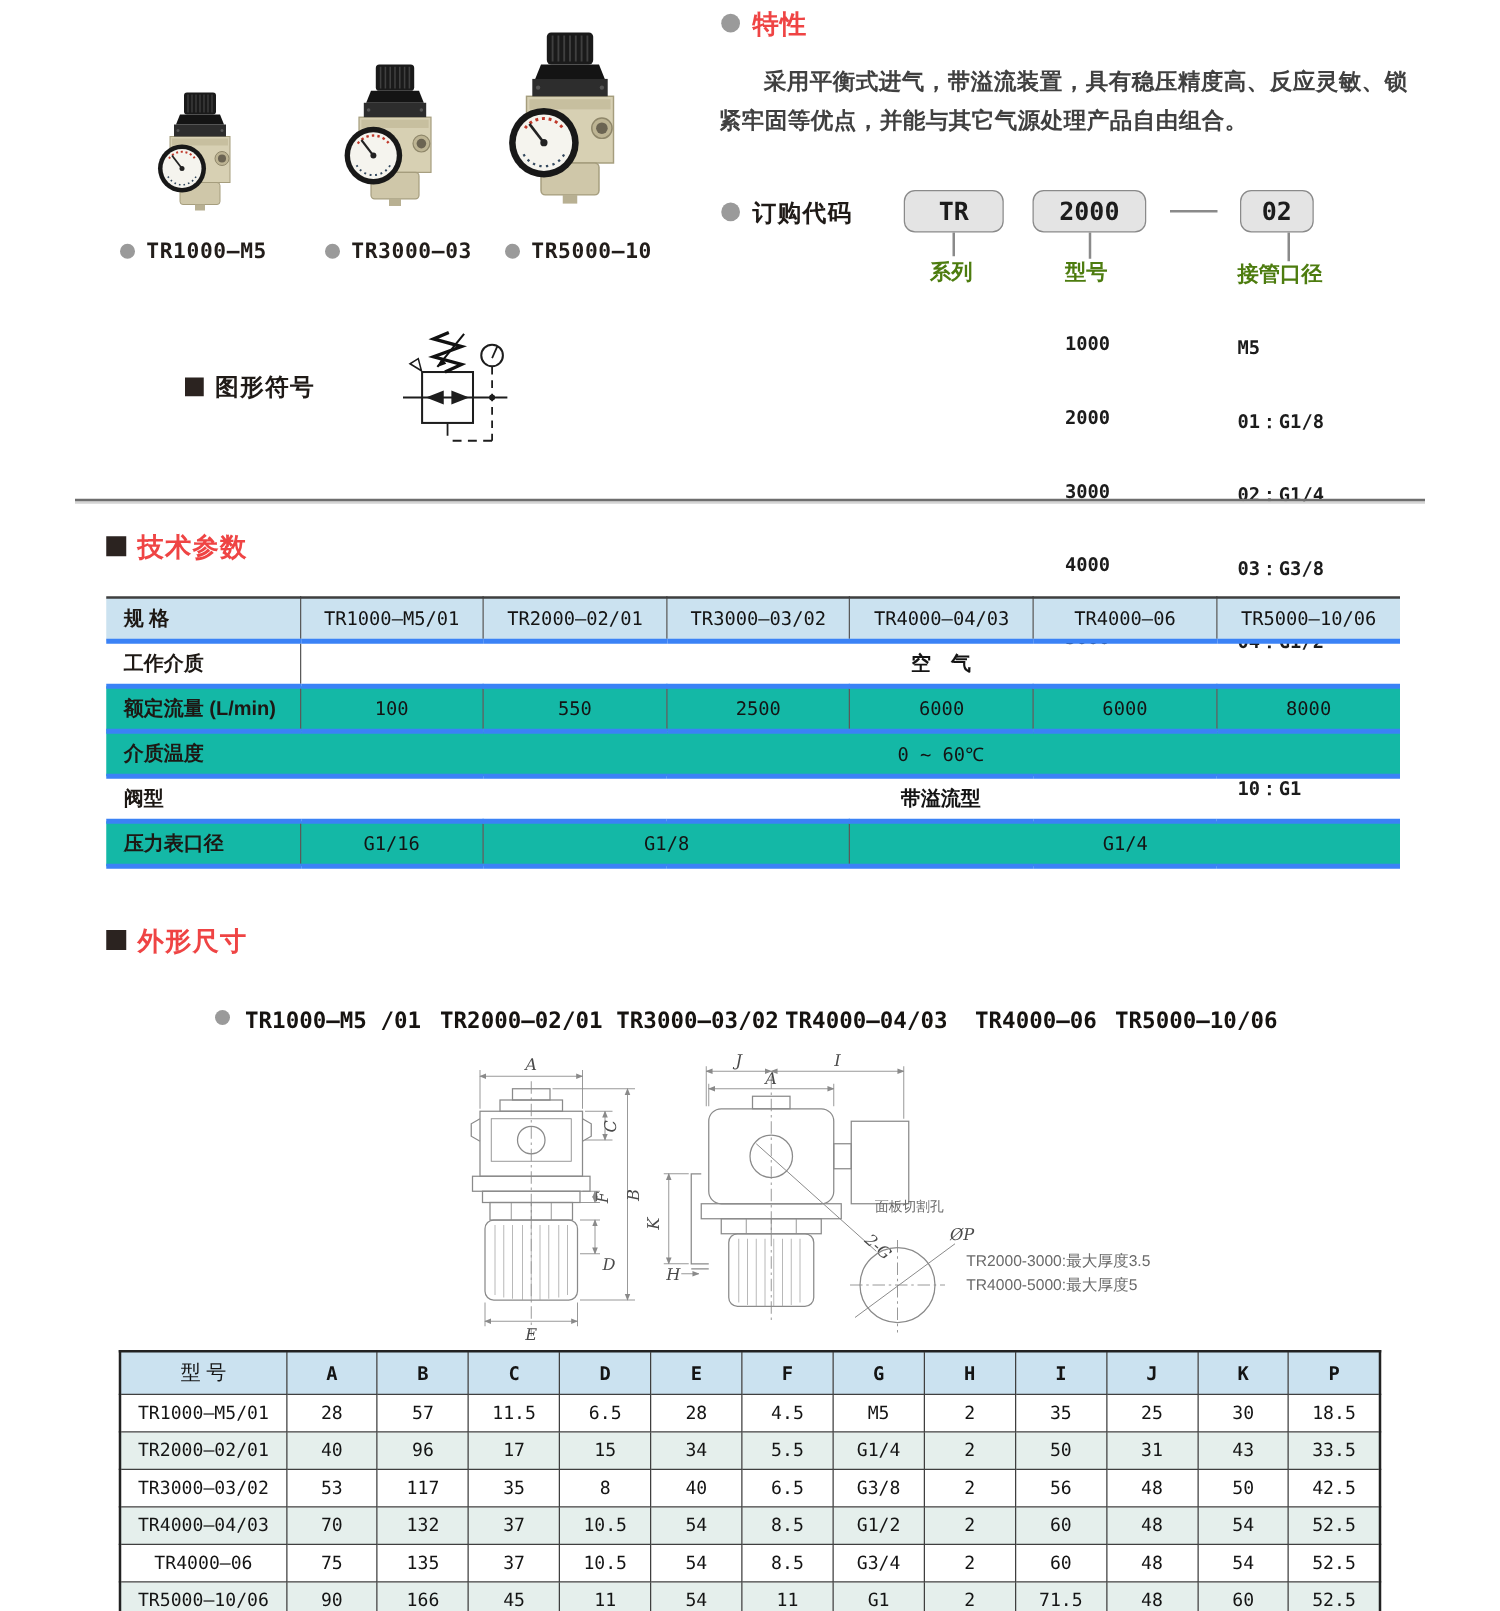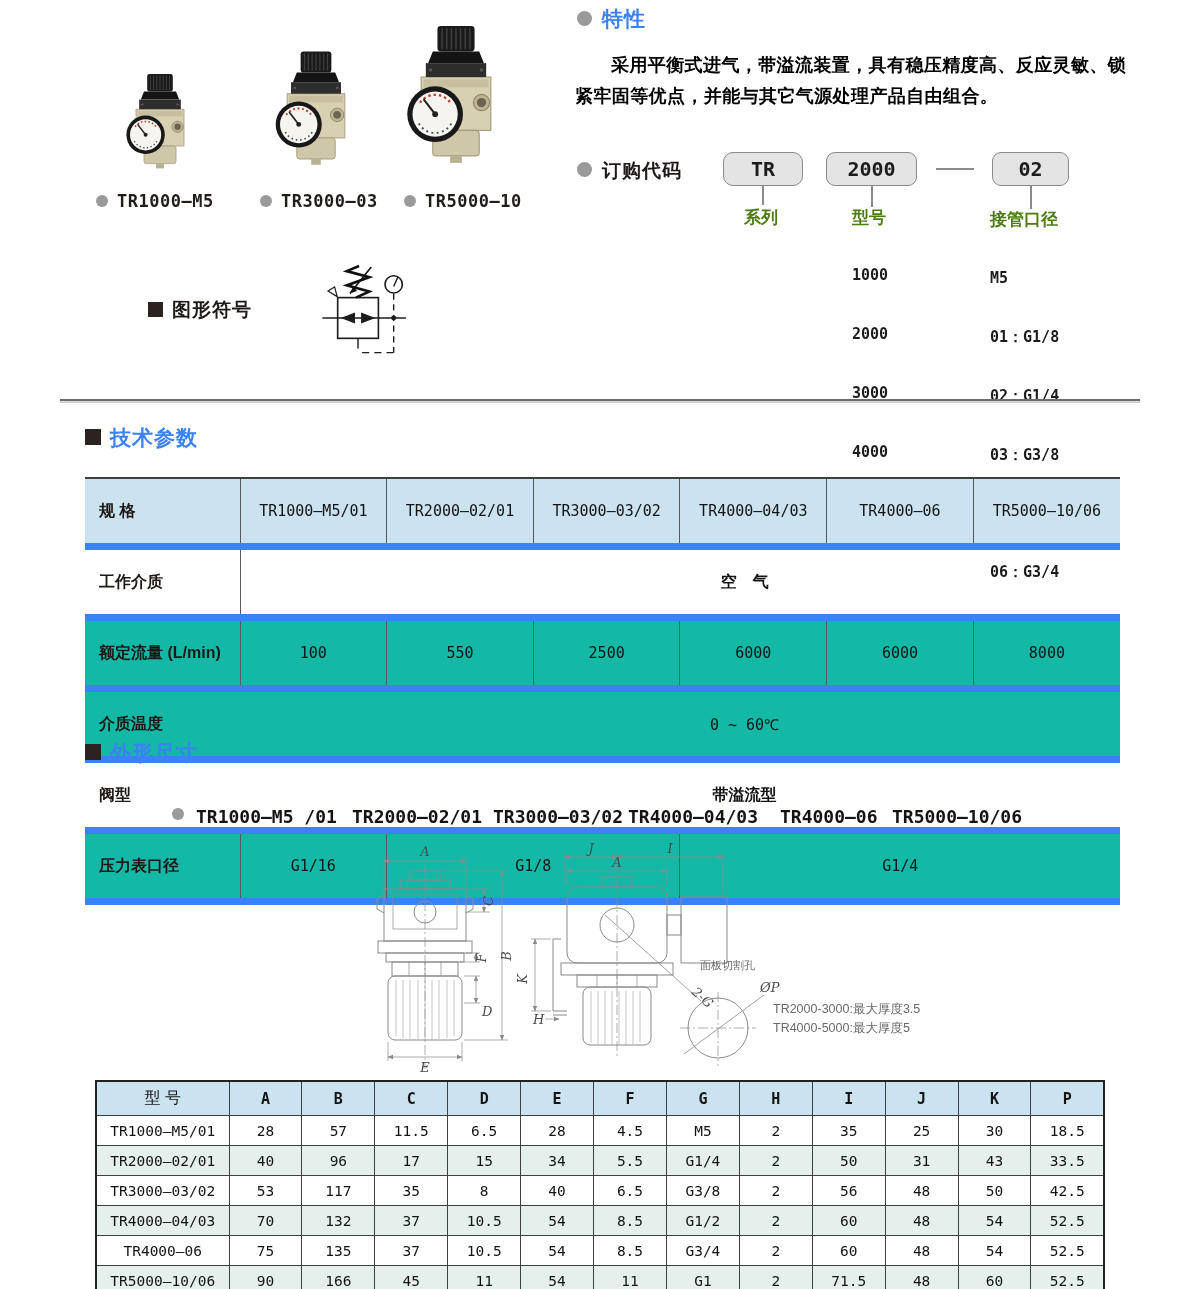--- a/index.html
+++ b/index.html
@@ -4,47 +4,47 @@
 <style>
   html,body{margin:0;padding:0;background:#ffffff;}
   #canvas{position:relative;width:1200px;height:1289px;background:#ffffff;overflow:hidden;
           font-family:"Liberation Sans",sans-serif;color:#221d1a;}
   .abs{position:absolute;}
 
   
   .dot{width:15px;height:15px;border-radius:50%;background:#9a9a9a;}
   .dot-sm{width:12px;height:12px;border-radius:50%;background:#9a9a9a;}
   .sqmark{width:16px;height:16px;background:#2b2320;}
-  .h-title{font-size:21px;font-weight:bold;color:#3b82f6;letter-spacing:1px;}
+  .h-title{font-size:21px;font-weight:bold;color:#ef4444;letter-spacing:1px;}
   .h-title2{font-size:19px;font-weight:bold;color:#1f1a17;letter-spacing:1px;}
 
   
   .plabel{display:flex;align-items:center;gap:9px;}
   .plabel .txt{font-size:17px;font-weight:bold;letter-spacing:0.5px;font-family:"DejaVu Sans Mono","Liberation Sans",monospace;}
 
   
-  .feat-line{width:625px;font-size:18px;font-weight:600;line-height:30px;color:#000000;letter-spacing:0.4px;}
+  .feat-line{width:625px;font-size:18px;font-weight:600;line-height:30px;color:#404040;letter-spacing:0.4px;}
 
   
   .code-box{box-sizing:border-box;height:34px;background:#e4e4e4;border:1.6px solid #8a8a8a;border-radius:9px;
             display:flex;align-items:center;justify-content:center;
             font-family:"DejaVu Sans Mono",monospace;font-size:20px;font-weight:bold;color:#1c1c1c;}
   .stem{width:1.5px;background:#8a8a8a;}
   .dash{height:2px;background:#8a8a8a;}
   .ord-label{font-size:17px;font-weight:bold;color:#4d7c0f;}
   .ord-list{font-family:"DejaVu Sans Mono",monospace;font-size:15px;font-weight:bold;color:#1c1c1c;line-height:19.6px;white-space:pre;}
 
   
   .divider{border-top:2px solid #6e6e6e;box-shadow:0 2px 0 #d4d4d4;height:0;}
 
   
   table{border-collapse:collapse;table-layout:fixed;}
   .spec-table{width:1035px;border-top:2.5px solid #3f3f3f;border-bottom:2.5px solid #3f3f3f;}
-  .spec-table td{height:32px;padding:16px;text-align:center;vertical-align:middle;
-                 border-bottom:7px solid #3b82f6;border-right:1px solid #5a5a5a;
+  .spec-table td{height:32px;padding:0;text-align:center;vertical-align:middle;
+                 border-bottom:4px solid #3b82f6;border-right:1px solid #5a5a5a;
                  font-family:"DejaVu Sans Mono",monospace;font-size:15px;color:#141414;}
   .spec-table td:last-child{border-right:none;}
   .spec-table td.lbl{width:155px;text-align:left;padding-left:14px;
                      font-family:"Liberation Sans",sans-serif;font-size:16px;font-weight:bold;color:#1d1814;}
   .spec-table tr.head td{background:#cbe2f0;}
   .spec-table tr.alt td{background:#14b8a6;}
   .spec-table td.cjk{font-family:"Liberation Sans",sans-serif;font-size:16px;font-weight:bold;margin-top:23px;}
   .spec-table tr.no-sep td.lbl{border-right:none;}
   .spec-table td.shift{padding-left:145px;}
 
@@ -120,24 +120,24 @@
   </div>
 
   <div class="abs dot" style="left:577px;top:11px;"></div>
   <div class="abs h-title" style="left:602px;top:5px;">特性</div>
   <div class="abs feat-line" style="left:575px;top:50px;text-indent:2em;">采用平衡式进气，带溢流装置，具有稳压精度高、反应灵敏、锁</div>
   <div class="abs feat-line" style="left:575px;top:81px;">紧牢固等优点，并能与其它气源处理产品自由组合。</div>
 
   <div class="abs dot" style="left:577px;top:162px;"></div>
   <div class="abs h-title2" style="left:602px;top:158px;">订购代码</div>
 
-  <div class="abs code-box" style="left:723px;top:152px;width:80px;border-radius:10px;">TR</div>
+  <div class="abs code-box" style="left:723px;top:152px;width:80px;">TR</div>
   <div class="abs code-box" style="left:826px;top:152px;width:91px;">2000</div>
   <div class="abs dash" style="left:936px;top:168px;width:38px;"></div>
-  <div class="abs code-box" style="left:992px;top:152px;width:77px;">02</div>
+  <div class="abs code-box" style="left:992px;top:152px;width:59px;">02</div>
 
   <div class="abs stem" style="left:762px;top:186px;height:19px;"></div>
   <div class="abs stem" style="left:871px;top:186px;height:21px;"></div>
   <div class="abs stem" style="left:1030px;top:186px;height:23px;"></div>
 
   <div class="abs ord-label" style="left:744px;top:206px;">系列</div>
   <div class="abs ord-label" style="left:852px;top:206px;">型号</div>
   <div class="abs ord-list" style="left:852px;top:227px;">
     <div>1000</div>
     <div>2000</div>

